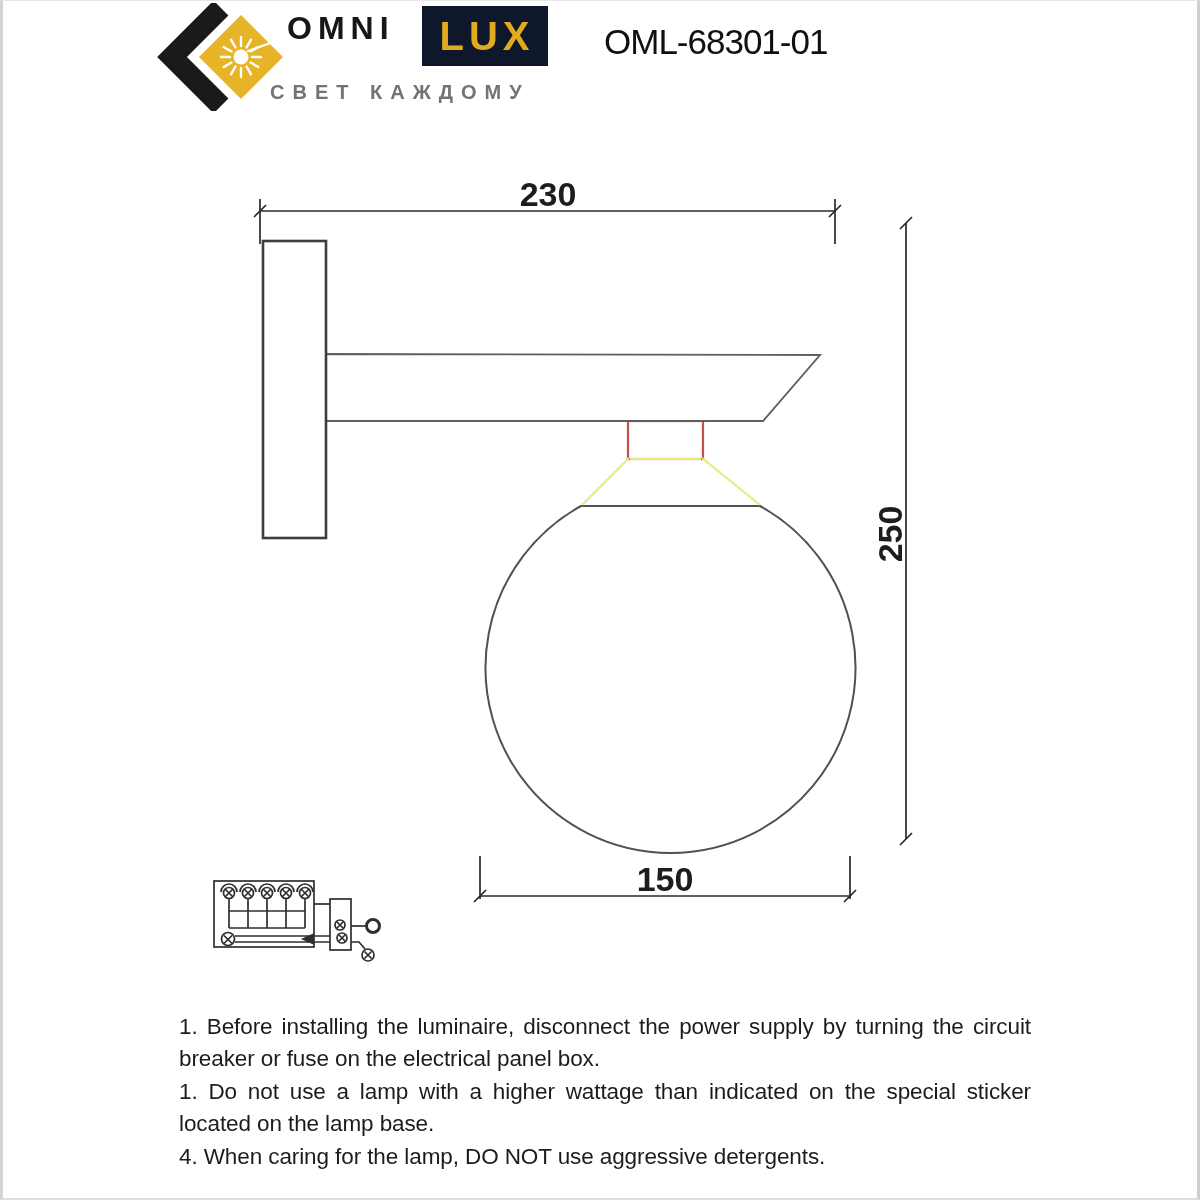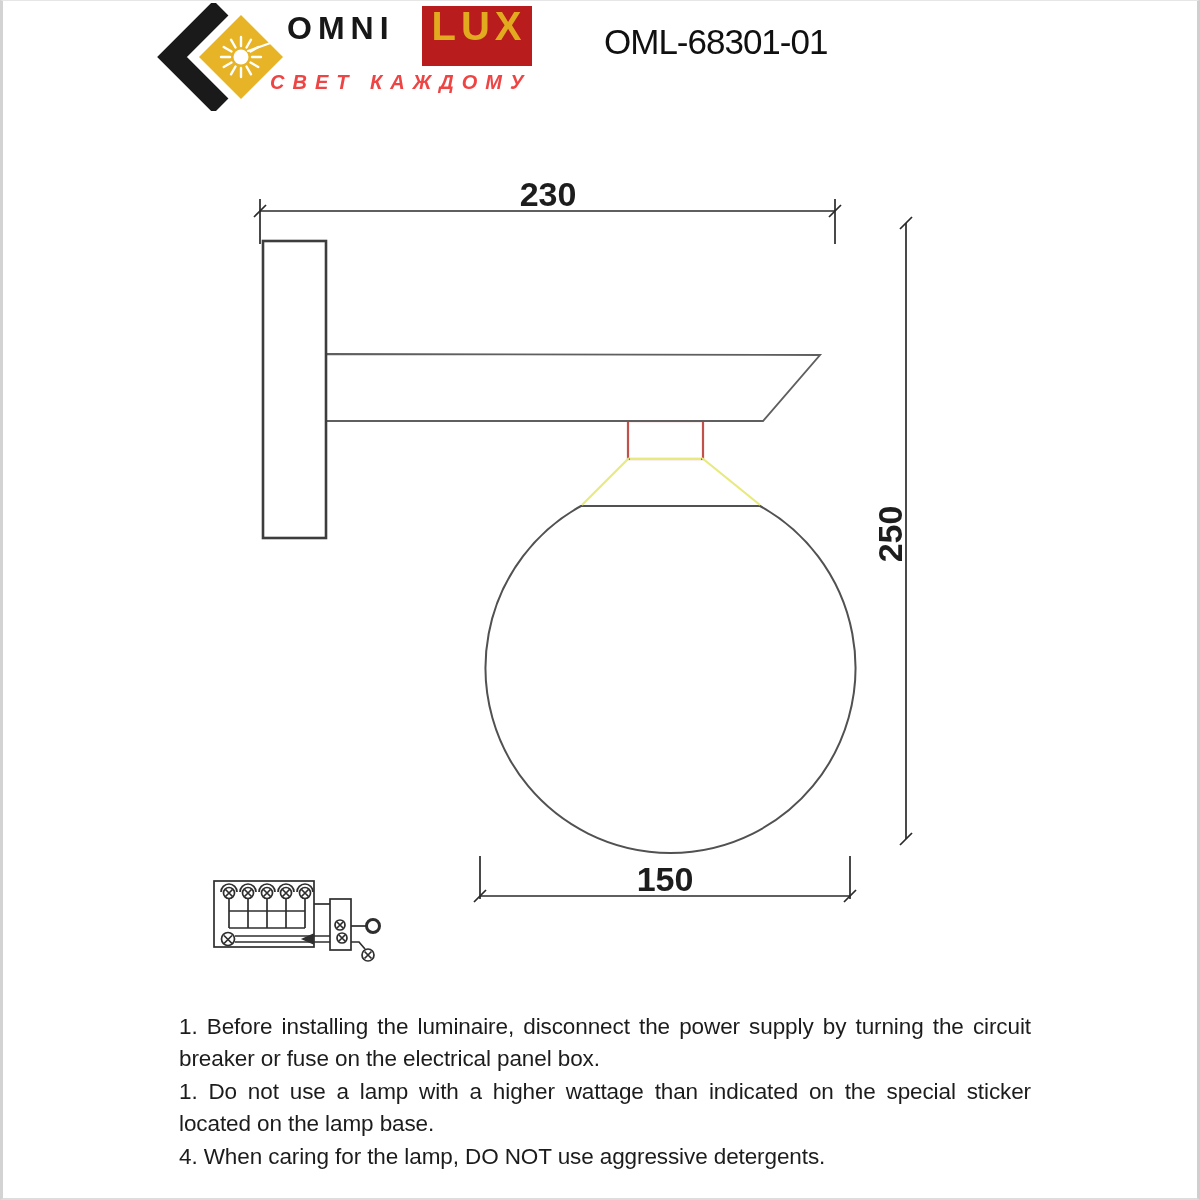--- a/index.html
+++ b/index.html
@@ -7,26 +7,26 @@
     width:1200px;height:1200px;background:#ffffff;position:relative;
     font-family:"Liberation Sans",sans-serif;overflow:hidden;
   }
   .page{position:absolute;inset:0;box-sizing:border-box;background:#fff;
     border-left:3px solid #d3d3d3;border-right:3px solid #cfcfcf;
     border-top:1px solid #e6e6e6;border-bottom:2px solid #dddddd;}
   
   .logo-mark{position:absolute;left:152px;top:2px;width:128px;height:108px;}
   .omni{position:absolute;left:249px;top:11px;font-size:32px;font-weight:bold;
     letter-spacing:6px;color:#171717;line-height:1;margin-left:35px;}
-  .lux-box{position:absolute;left:419px;top:5px;width:110px;height:60px;
-    background:#b91c1c;display:flex;align-items:flex-start;justify-content:center;}
+  .lux-box{position:absolute;left:419px;top:5px;width:126px;height:60px;
+    background:#0f172a;display:flex;align-items:center;justify-content:center;}
   .lux{font-size:40px;font-weight:bold;letter-spacing:5px;color:#e2aa1e;line-height:1;
     transform:translateX(2px);}
-  .tagline{position:absolute;left:267px;top:70px;font-size:20px;font-weight:bold;
-    letter-spacing:8px;color:#ef4444;white-space:nowrap;font-style:italic;}
+  .tagline{position:absolute;left:267px;top:80px;font-size:20px;font-weight:bold;
+    letter-spacing:8px;color:#737373;white-space:nowrap;}
   .model{position:absolute;left:601px;top:21px;font-size:35px;font-weight:normal;
     color:#101010;letter-spacing:-1px;white-space:nowrap;}
   
   .drawing{position:absolute;left:0;top:0;width:1200px;height:1200px;}
   .drawing text{font-family:"Liberation Sans",sans-serif;font-weight:bold;
     font-size:34px;fill:#1d1d1d;}
   
   .instructions{position:absolute;left:176px;top:1010px;width:852px;
     font-size:22.5px;line-height:32.4px;color:#1c1c1c;}
   .instructions p{margin:0;text-align:justify;letter-spacing:-0.1px;}

